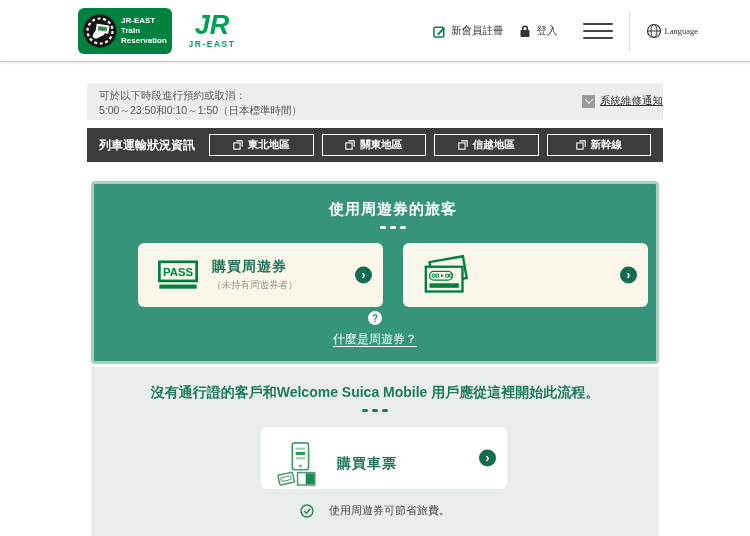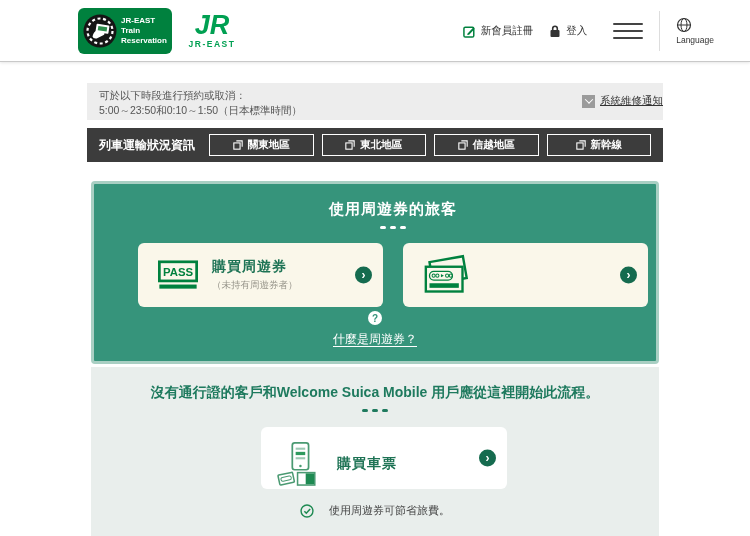--- a/index.html
+++ b/index.html
@@ -16,26 +16,26 @@
   button { background:none; border:none; cursor:pointer; font-family:inherit; }
 
   
   .header { position:absolute; top:0; left:0; width:750px; height:62px; background:#fff;
             border-bottom:1px solid #c9c9c9; box-shadow:0 1px 3px rgba(0,0,0,.10); z-index:5; }
   .logo-badge { position:absolute; left:78px; top:8px; width:94px; height:46px;
                 background:var(--brand-green); border-radius:6px; display:flex;
                 align-items:center; padding:0 5px; gap:4px; }
   .logo-text { color:#fff; font-size:8px; font-weight:bold; line-height:1.25; display:flex; flex-direction:column; }
   .jr-logo { position:absolute; left:184px; top:11px; }
-  .header-actions { position:absolute; right:36px; top:0; height:62px; display:flex; align-items:center; gap:16px; }
+  .header-actions { position:absolute; right:52px; top:0; height:62px; display:flex; align-items:center; gap:16px;font-family:Liberation Serif, serif; }
   .hdr-link { display:flex; align-items:center; gap:5px; font-size:10.5px; color:#333; }
   .hamburger { width:30px; height:16px; display:flex; flex-direction:column; justify-content:space-between; margin-left:10px; }
   .hamburger span { display:block; height:2px; background:#444; border-radius:1px; }
   .vdiv { width:1px; height:40px; background:#ddd; }
-  .lang-btn { display:flex; flex-direction:column; align-items:flex-start; gap:2px; font-size:8.5px; color:#333; }
+  .lang-btn { display:flex; flex-direction:row; align-items:center; gap:2px; font-size:8.5px; color:#333; }
 
   
   .notice { position:absolute; left:87px; top:83px; width:576px; height:37px;
             background:var(--notice-bg); padding:5px 12px; }
   .notice-text { font-size:10.5px; color:#555; line-height:1.45; }
   .maintenance { position:absolute; right:0; top:11px; display:flex; align-items:center; gap:5px; }
   .chev-box { width:13px; height:13px; background:#9B9B9B; display:flex; align-items:center; justify-content:center; cursor:pointer; }
   .chev-box::after { content:""; width:5px; height:5px; border-right:1.5px solid #fff; border-bottom:1.5px solid #fff;
                      transform:rotate(45deg) translate(-1px,-1px); }
   .maintenance a { font-size:10.5px; color:#333; text-decoration:underline; }
@@ -156,29 +156,29 @@
 </section>
 
 <section class="status-bar">
   <span class="status-label">列車運輸狀況資訊</span>
 
   <button class="status-btn">
     <svg width="10" height="10" viewBox="0 0 12 12">
       <rect x="1" y="3.5" width="7.5" height="7.5" fill="none" stroke="#fff" stroke-width="1.3"></rect>
       <path d="M4 1 h7 v7" fill="none" stroke="#fff" stroke-width="1.3"></path>
     </svg>
+    <span>東北地區</span>
+  </button>
+
+  <button class="status-btn">
+    <svg width="10" height="10" viewBox="0 0 12 12">
+      <rect x="1" y="3.5" width="7.5" height="7.5" fill="none" stroke="#fff" stroke-width="1.3"></rect>
+      <path d="M4 1 h7 v7" fill="none" stroke="#fff" stroke-width="1.3"></path>
+    </svg>
     <span>關東地區</span>
-  </button>
-
-  <button class="status-btn">
-    <svg width="10" height="10" viewBox="0 0 12 12">
-      <rect x="1" y="3.5" width="7.5" height="7.5" fill="none" stroke="#fff" stroke-width="1.3"></rect>
-      <path d="M4 1 h7 v7" fill="none" stroke="#fff" stroke-width="1.3"></path>
-    </svg>
-    <span>東北地區</span>
   </button>
 
   <button class="status-btn">
     <svg width="10" height="10" viewBox="0 0 12 12">
       <rect x="1" y="3.5" width="7.5" height="7.5" fill="none" stroke="#fff" stroke-width="1.3"></rect>
       <path d="M4 1 h7 v7" fill="none" stroke="#fff" stroke-width="1.3"></path>
     </svg>
     <span>信越地區</span>
   </button>
 

